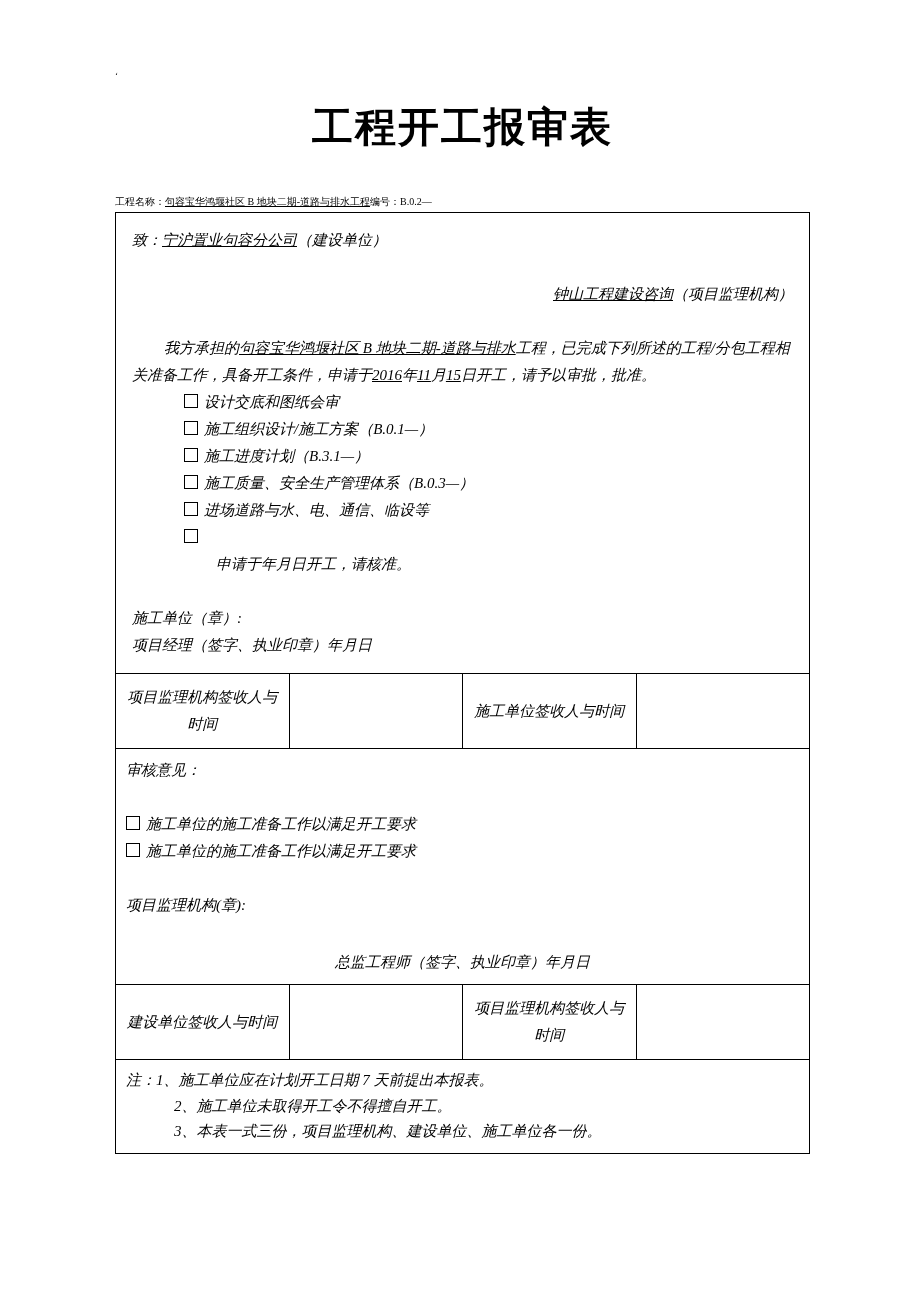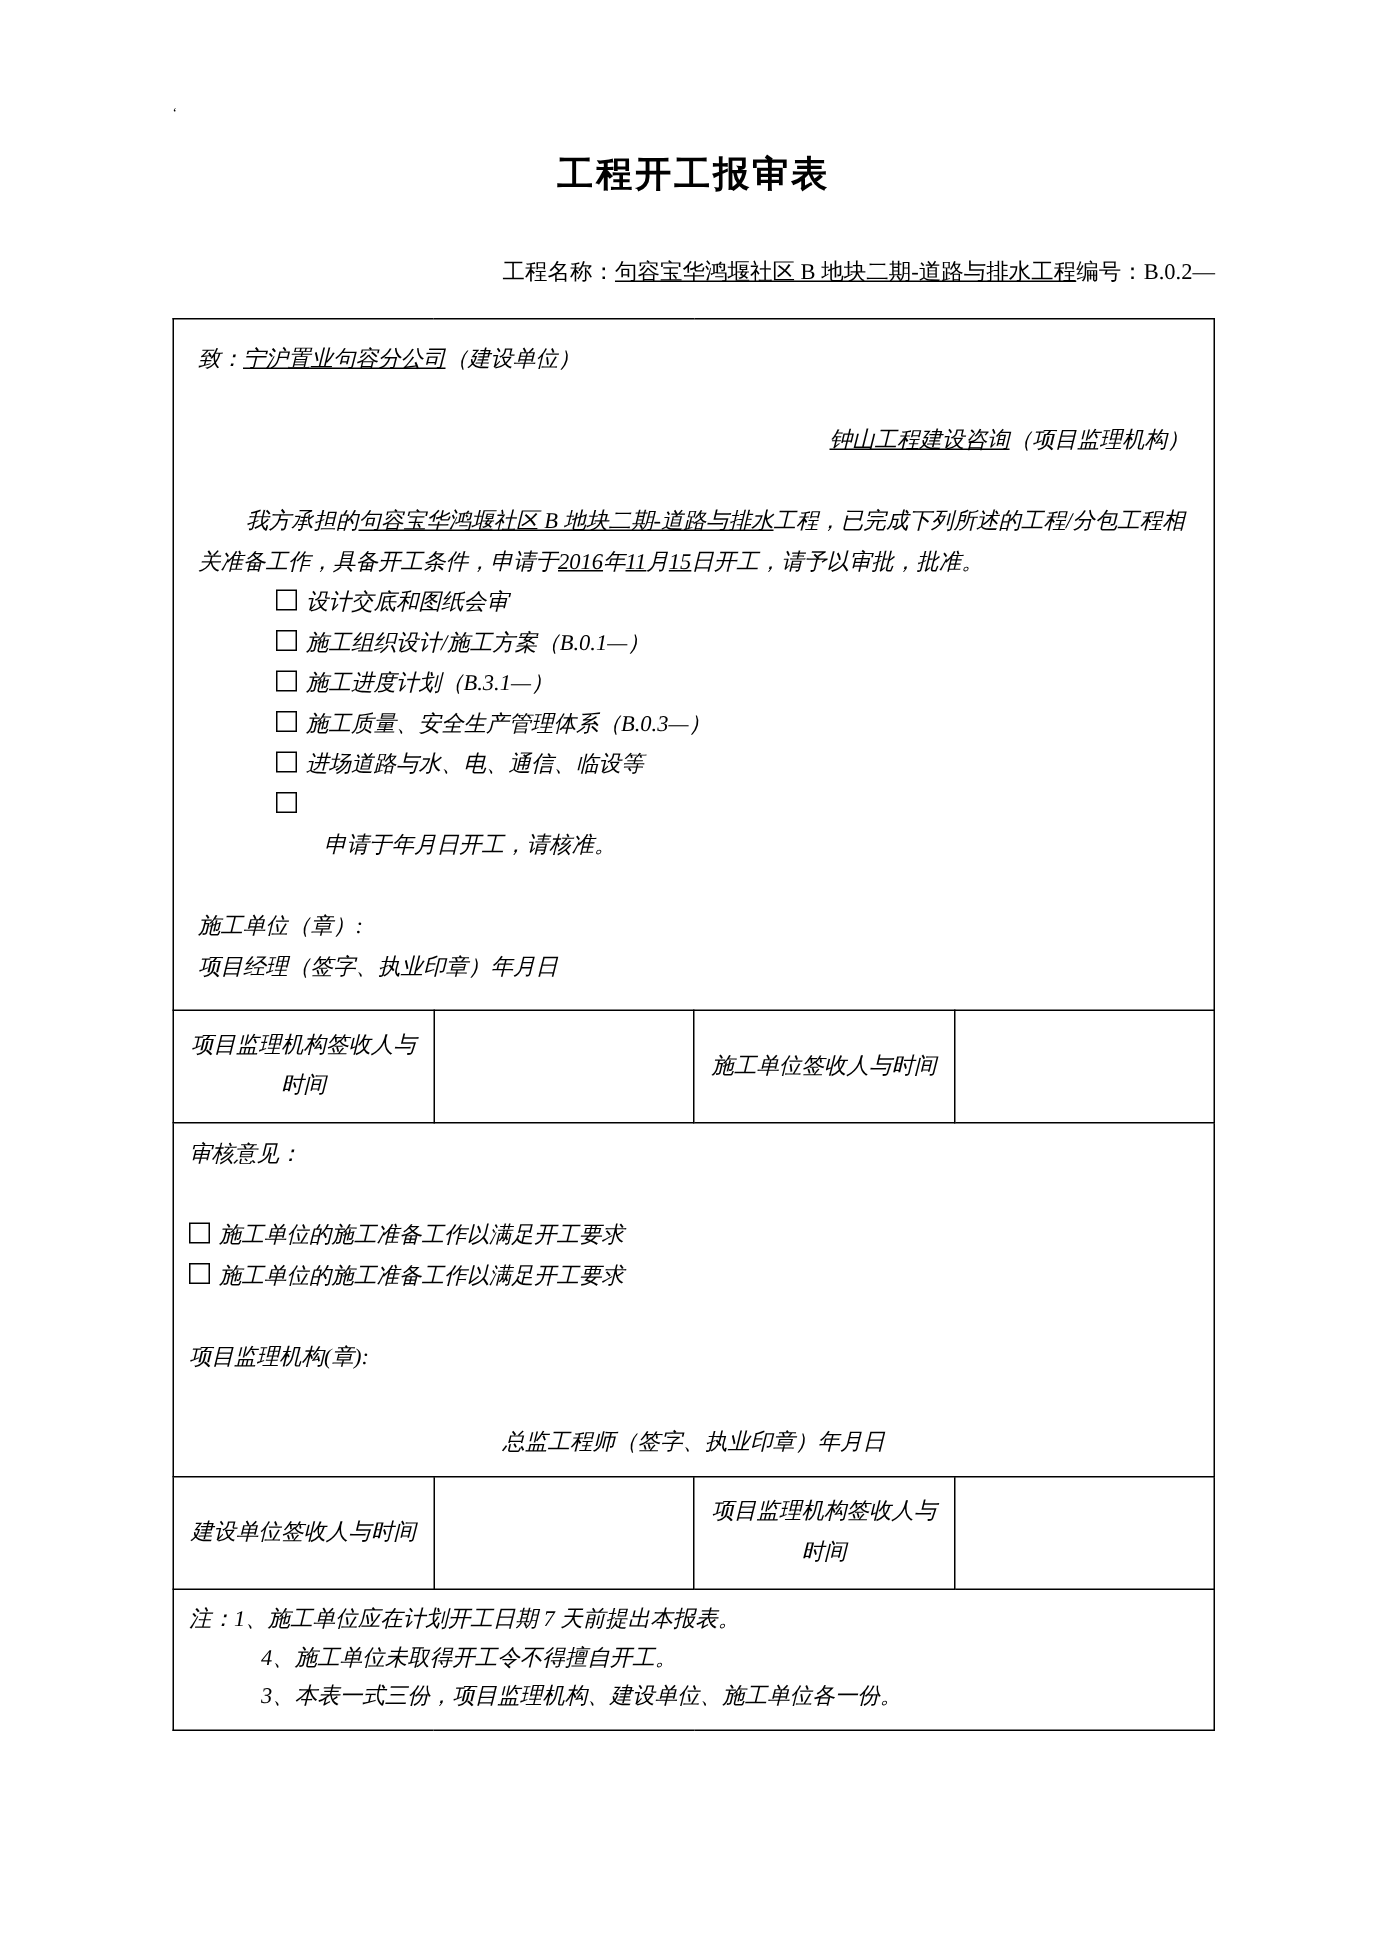--- a/index.html
+++ b/index.html
@@ -15,29 +15,28 @@
       padding: 70px 110px 40px 115px;
       box-sizing: border-box;
     }
     .dot-mark {
       font-size: 9px;
       margin-bottom: 10px;
       margin-left: 0px;
     }
     .title {
       text-align: center;
-      font-size: 24px;
+      font-size: 41px;
       font-weight: bold;
       margin: 20px 0 40px 0;
       letter-spacing: 2px;
     }
     .header-line {
-      font-size: 15px;
-      margin-bottom: 21px;
-      text-align: right;
+      font-size: 10px;
+      margin-bottom: 3px;
     }
     .underline {
       text-decoration: underline;
     }
     .main-table {
       width: 100%;
       border-collapse: collapse;
       table-layout: fixed;
     }
     .main-table td {
@@ -150,20 +149,20 @@
     </tr>
     <tr class="row-sig">
       <td class="col-narrow">建设单位签收人与时间</td>
       <td class="col-mid"></td>
       <td class="col-narrow2">项目监理机构签收人与时间</td>
       <td class="col-wide"></td>
     </tr>
     <tr>
       <td colspan="4" style="line-height:1.7">
         <span class="notes-line">注：1、施工单位应在计划开工日期 7 天前提出本报表。</span><br>
-        <span class="notes-indent">4、施工单位未取得开工令不得擅自开工。</span><br>
+        <span class="notes-indent">2、施工单位未取得开工令不得擅自开工。</span><br>
         <span class="notes-indent">3、本表一式三份，项目监理机构、建设单位、施工单位各一份。</span>
       </td>
     </tr>
   </tbody>
     </table>
 
 </div>
 
 </body></html>

